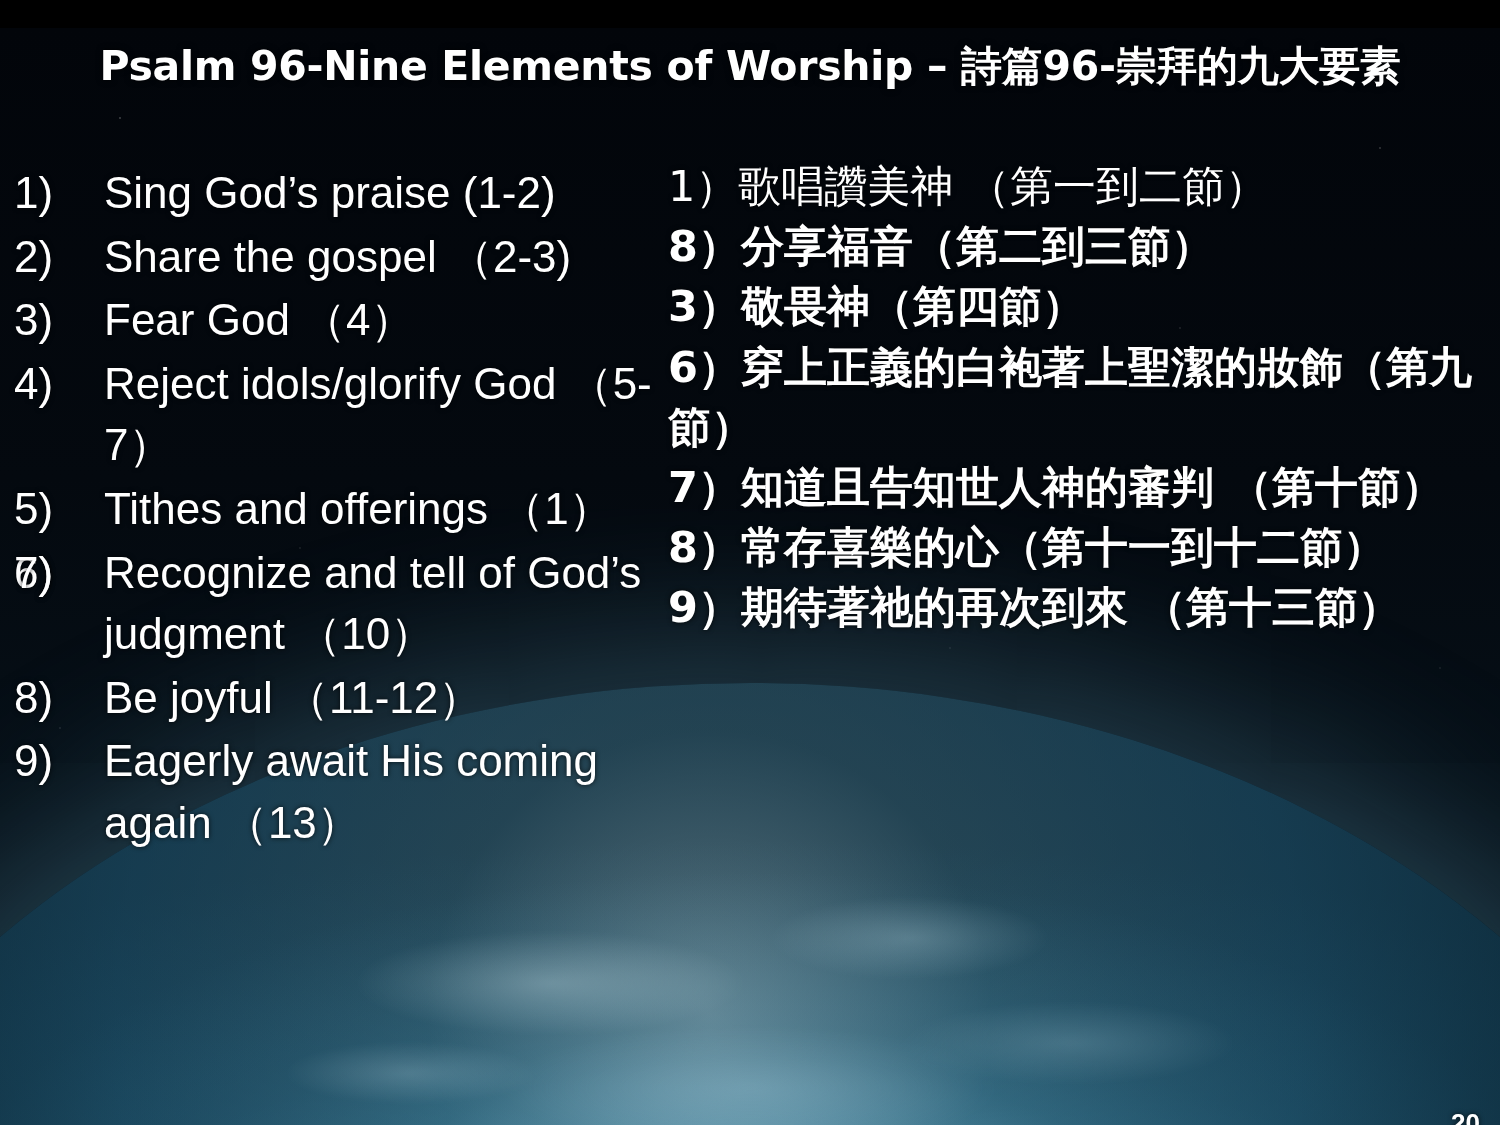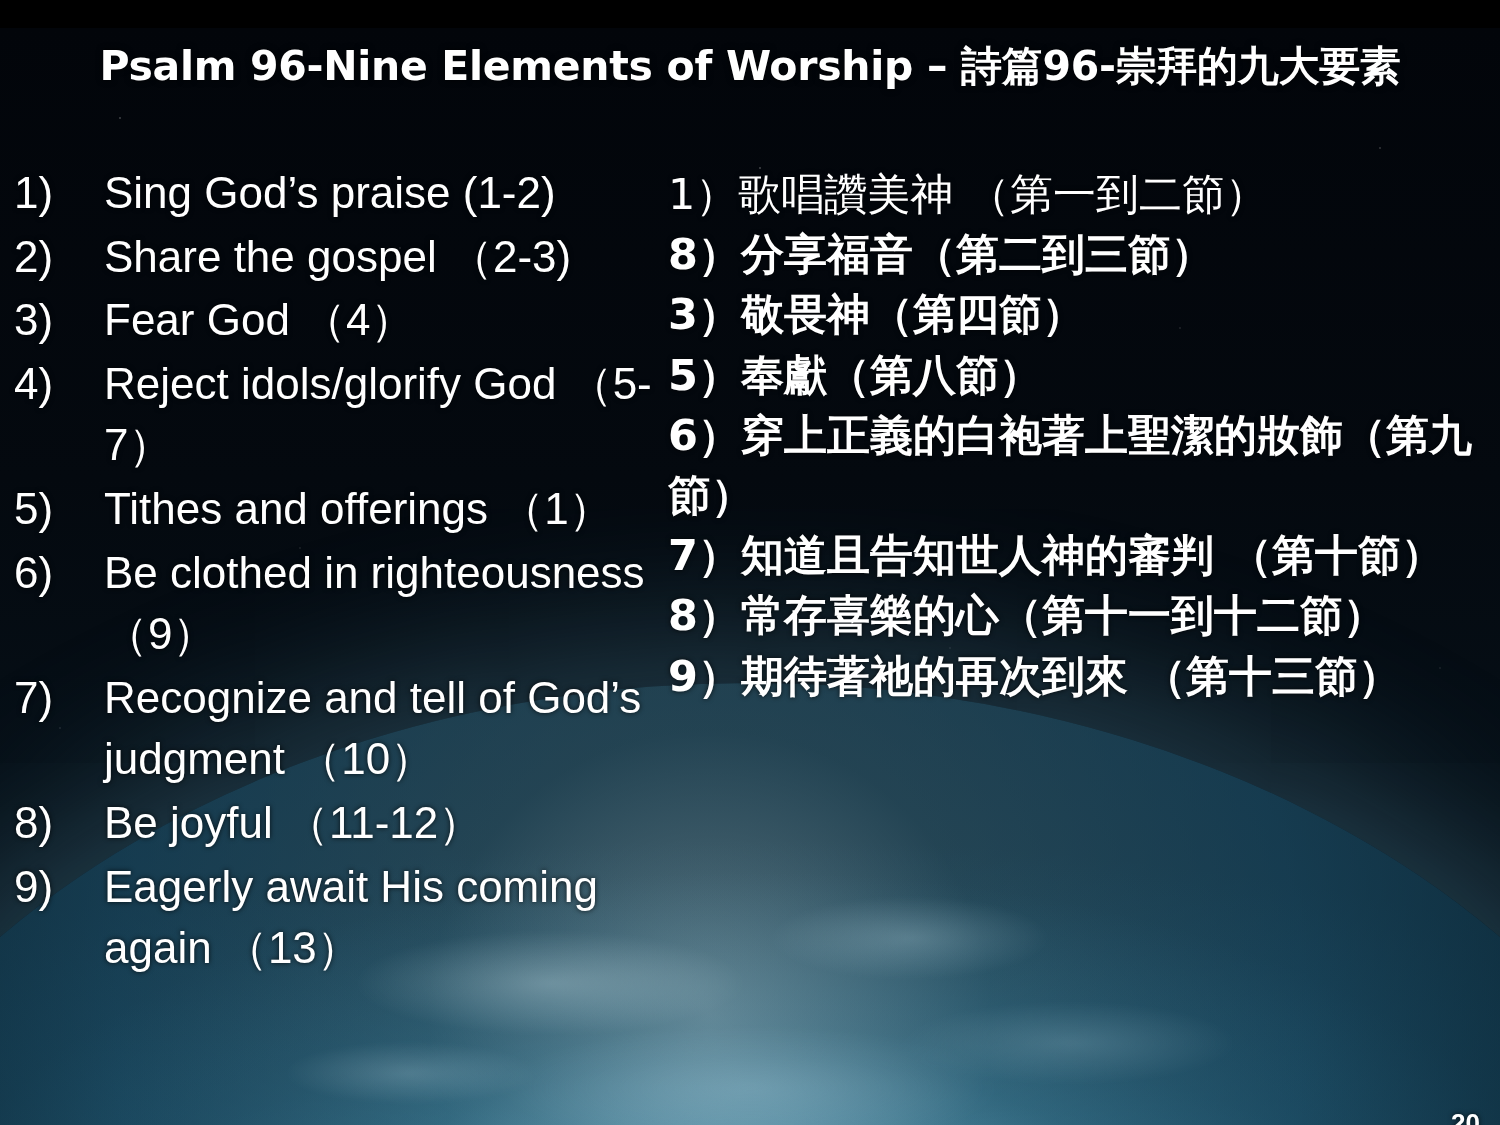--- a/index.html
+++ b/index.html
@@ -111,21 +111,21 @@
 
   .col-en {
     position: absolute;
     left: 8px;
     top: 6px;
     width: 660px;
   }
   .col-zh {
     position: absolute;
     left: 668px;
-    top: 8px;
+    top: 0px;
     width: 826px;
   }
 
   ol.en-list {
     list-style: none;
     margin: 0;
     padding: 0;
     color: #ffffff;
     font-family: "Liberation Sans", sans-serif;
     font-size: 44px;
@@ -207,21 +207,20 @@
           <li>
             <span class="num">4)</span>
             <span>Reject idols/glorify God （5-7）</span>
           </li>
           <li>
             <span class="num">5)</span>
             <span>Tithes and offerings （1）</span>
           </li>
           <li>
             <span class="num">6)</span>
-            <span>Be clothed in righteousness （9）</span>
           </li>
           <li>
             <span class="num">7)</span>
             <span>Recognize and tell of God’s judgment （10）</span>
           </li>
           <li>
             <span class="num">8)</span>
             <span>Be joyful （11-12）</span>
           </li>
           <li>
@@ -229,21 +228,20 @@
             <span>Eagerly await His coming again （13）</span>
           </li>
         </ol>
       </div>
 
       <div class="col-zh">
         <ol class="zh-list">
           <li class="thin">1）歌唱讚美神 （第一到二節）</li>
           <li>8）分享福音（第二到三節）</li>
           <li>3）敬畏神（第四節）</li>
-          <li>5）奉獻（第八節）</li>
           <li>6）穿上正義的白袍著上聖潔的妝飾（第九節）</li>
           <li>7）知道且告知世人神的審判 （第十節）</li>
           <li>8）常存喜樂的心（第十一到十二節）</li>
           <li>9）期待著祂的再次到來 （第十三節）</li>
         </ol>
       </div>
 
     </div>
 
     <div class="page-number">20</div>

